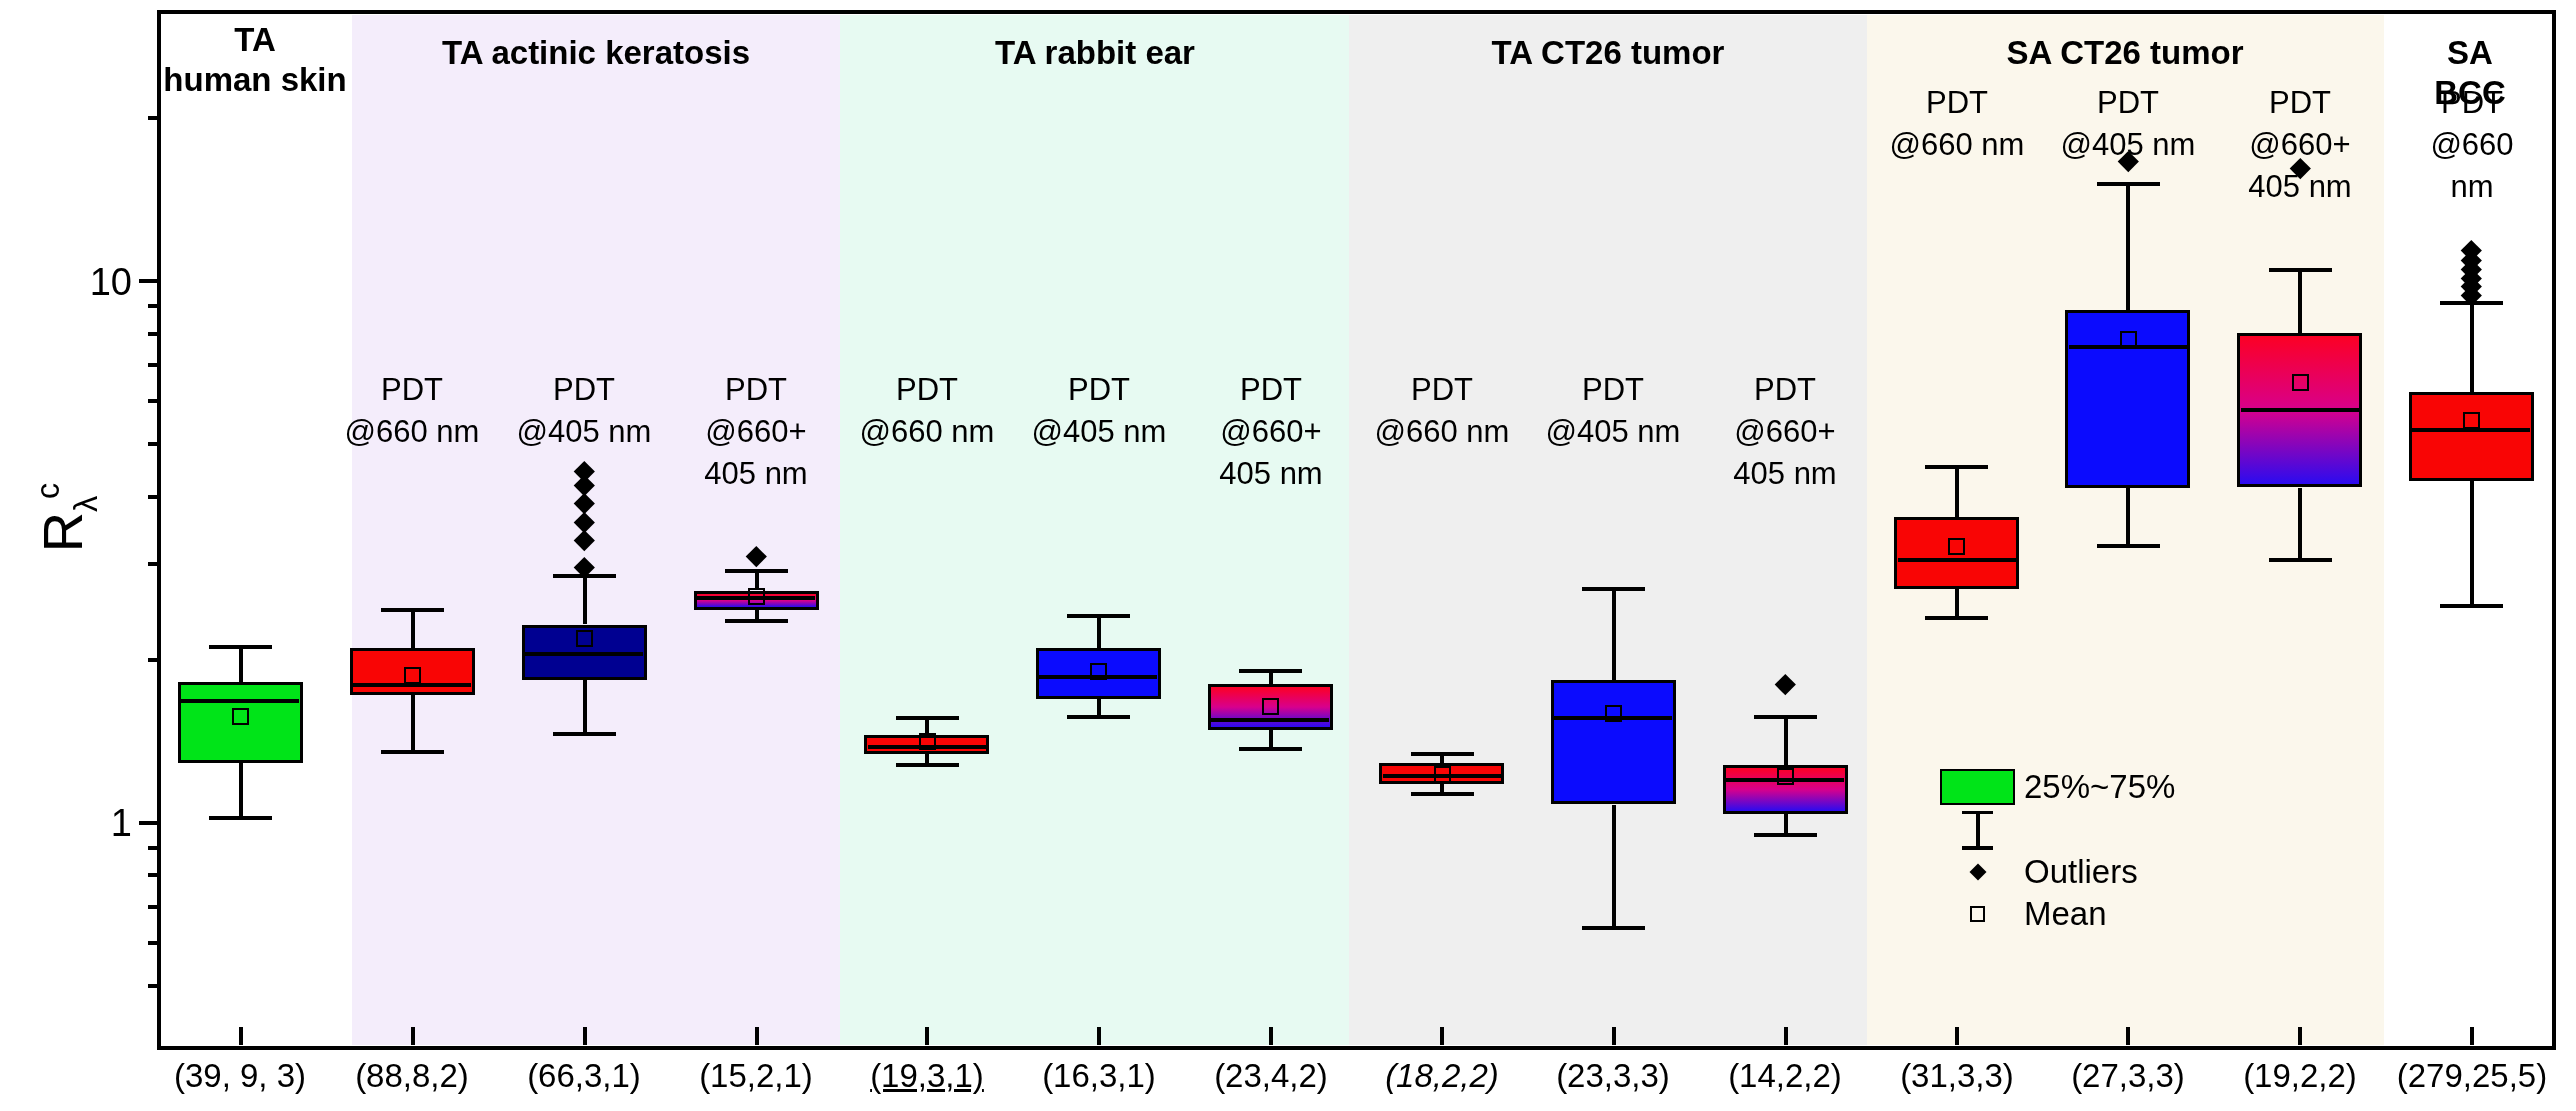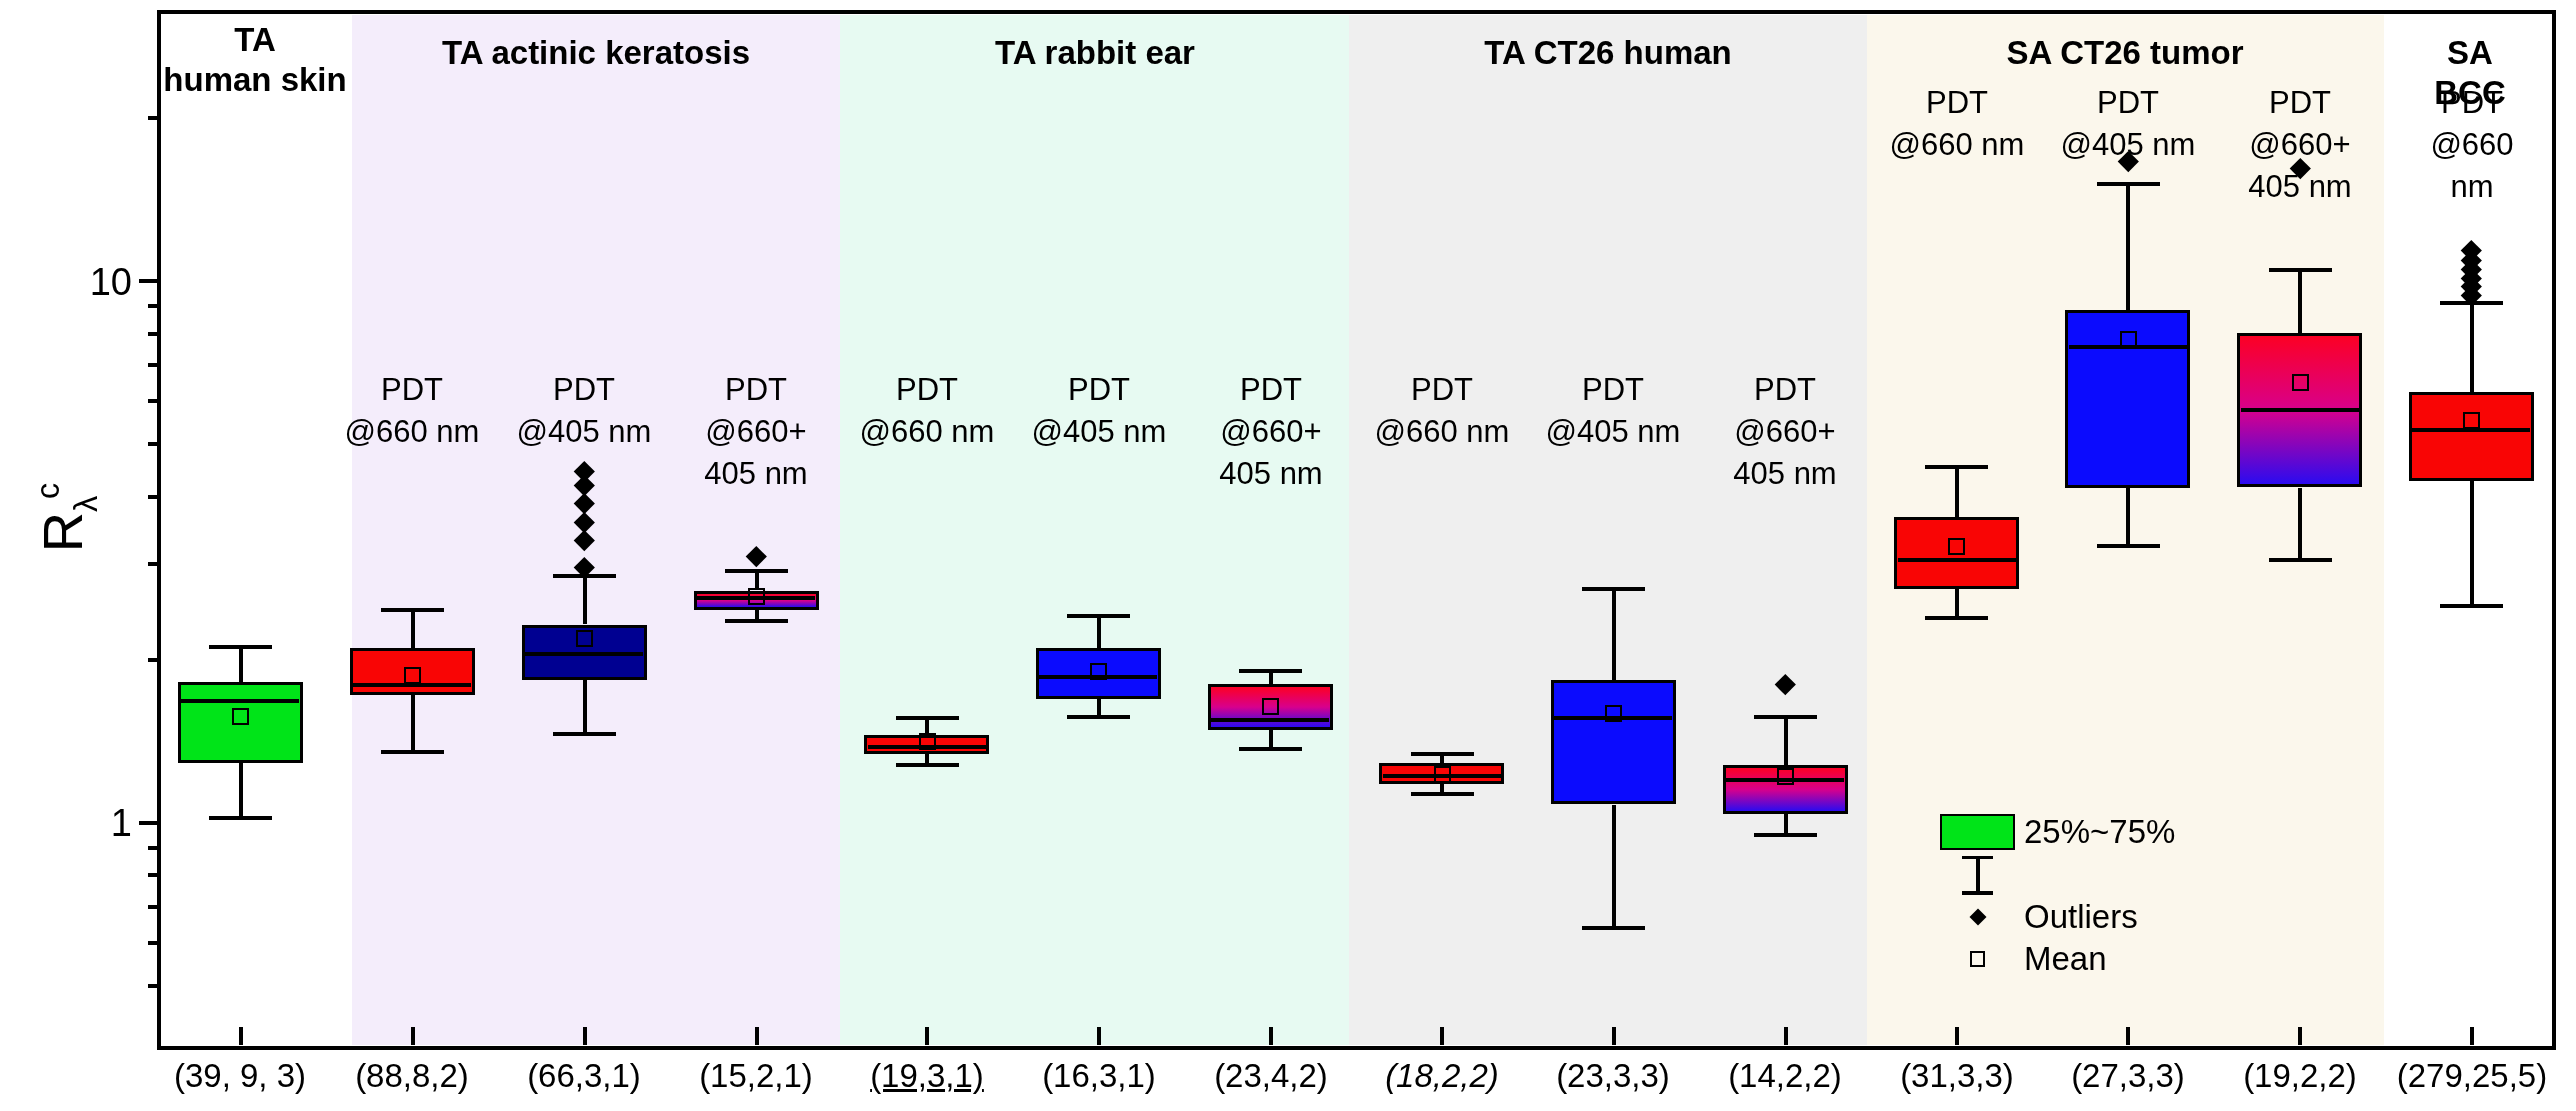--- a/index.html
+++ b/index.html
@@ -15,21 +15,21 @@
   .xlab{position:absolute;font-size:33px;top:1057px;transform:translateX(-50%);white-space:nowrap;}
   .ytl{position:absolute;left:28px;width:104px;text-align:right;font-size:38px;}
   .ytick,.xtick,.capline,.stem,.medline{position:absolute;background:#000;}
   .boxrect{position:absolute;border:3.5px solid #000;box-sizing:border-box;}
   .meansq{position:absolute;width:16.7px;height:16.7px;border:2.1px solid #000;box-sizing:border-box;background:transparent;}
   .diamond{position:absolute;width:14.6px;height:14.6px;background:#000;transform:rotate(45deg);}
   .y-title{position:absolute;left:-43px;top:479px;width:223px;height:77px;text-align:center;
            font-size:56px;transform:rotate(-90deg);}
   .y-title sub{font-size:0.58em;vertical-align:-0.45em;}
   .y-title sup{font-size:0.58em;vertical-align:0.7em;margin-left:-0.1em;}
-  .legend{position:absolute;left:1931px;top:809px;}
+  .legend{position:absolute;left:1931px;top:764px;}
   .lrow{display:flex;align-items:center;height:42px;}
   .lrow.first{height:45px;}
   .lglyph{width:93px;display:flex;justify-content:center;align-items:center;flex:none;}
   .ltext{font-size:33px;white-space:nowrap;}
   .lswatch{width:75px;height:36px;background:#00E418;border:2.8px solid #000;box-sizing:border-box;}
   .lwhisk{position:relative;width:31px;height:39px;}
   .lwhisk .c{position:absolute;left:0;width:31px;height:3.5px;background:#000;}
   .lwhisk .s{position:absolute;left:14px;top:0;width:3.5px;height:39px;background:#000;}
   .lmed{width:52px;height:3.5px;background:#000;}
   .lmean{width:15.3px;height:15.3px;border:2.1px solid #000;box-sizing:border-box;}
@@ -47,21 +47,21 @@
 
   <div id="panels">
       <div class="panel" style="left: 157px; width: 195px; background: rgb(255, 255, 255);"></div>
       <div class="title" style="left: 255px; top: 19.5px;">TA
 human skin</div>
       <div class="panel" style="left: 352px; width: 488px; background: rgb(244, 237, 251);"></div>
       <div class="title" style="left: 596px; top: 33px;">TA actinic keratosis</div>
       <div class="panel" style="left: 840px; width: 509px; background: rgb(231, 250, 242);"></div>
       <div class="title" style="left: 1095px; top: 33px;">TA rabbit ear</div>
       <div class="panel" style="left: 1349px; width: 518px; background: rgb(239, 239, 239);"></div>
-      <div class="title" style="left: 1608px; top: 33px;">TA CT26 human</div>
+      <div class="title" style="left: 1608px; top: 33px;">TA CT26 tumor</div>
       <div class="panel" style="left: 1867px; width: 517px; background: rgb(251, 247, 236);"></div>
       <div class="title" style="left: 2125px; top: 33px;">SA CT26 tumor</div>
       <div class="panel" style="left: 2384px; width: 173px; background: rgb(255, 255, 255);"></div>
       <div class="title" style="left: 2470px; top: 33px;">SA BCC</div>
     </div>
   <div class="frame"></div>
   <div id="plot">
       <div class="ytick" style="left: 139px; width: 18px; height: 3.5px; top: 279px;"></div>
       <div class="ytick" style="left: 139px; width: 18px; height: 3.5px; top: 821px;"></div>
       <div class="ytick" style="left: 148px; width: 9.8px; height: 3.5px; top: 984px;"></div>

